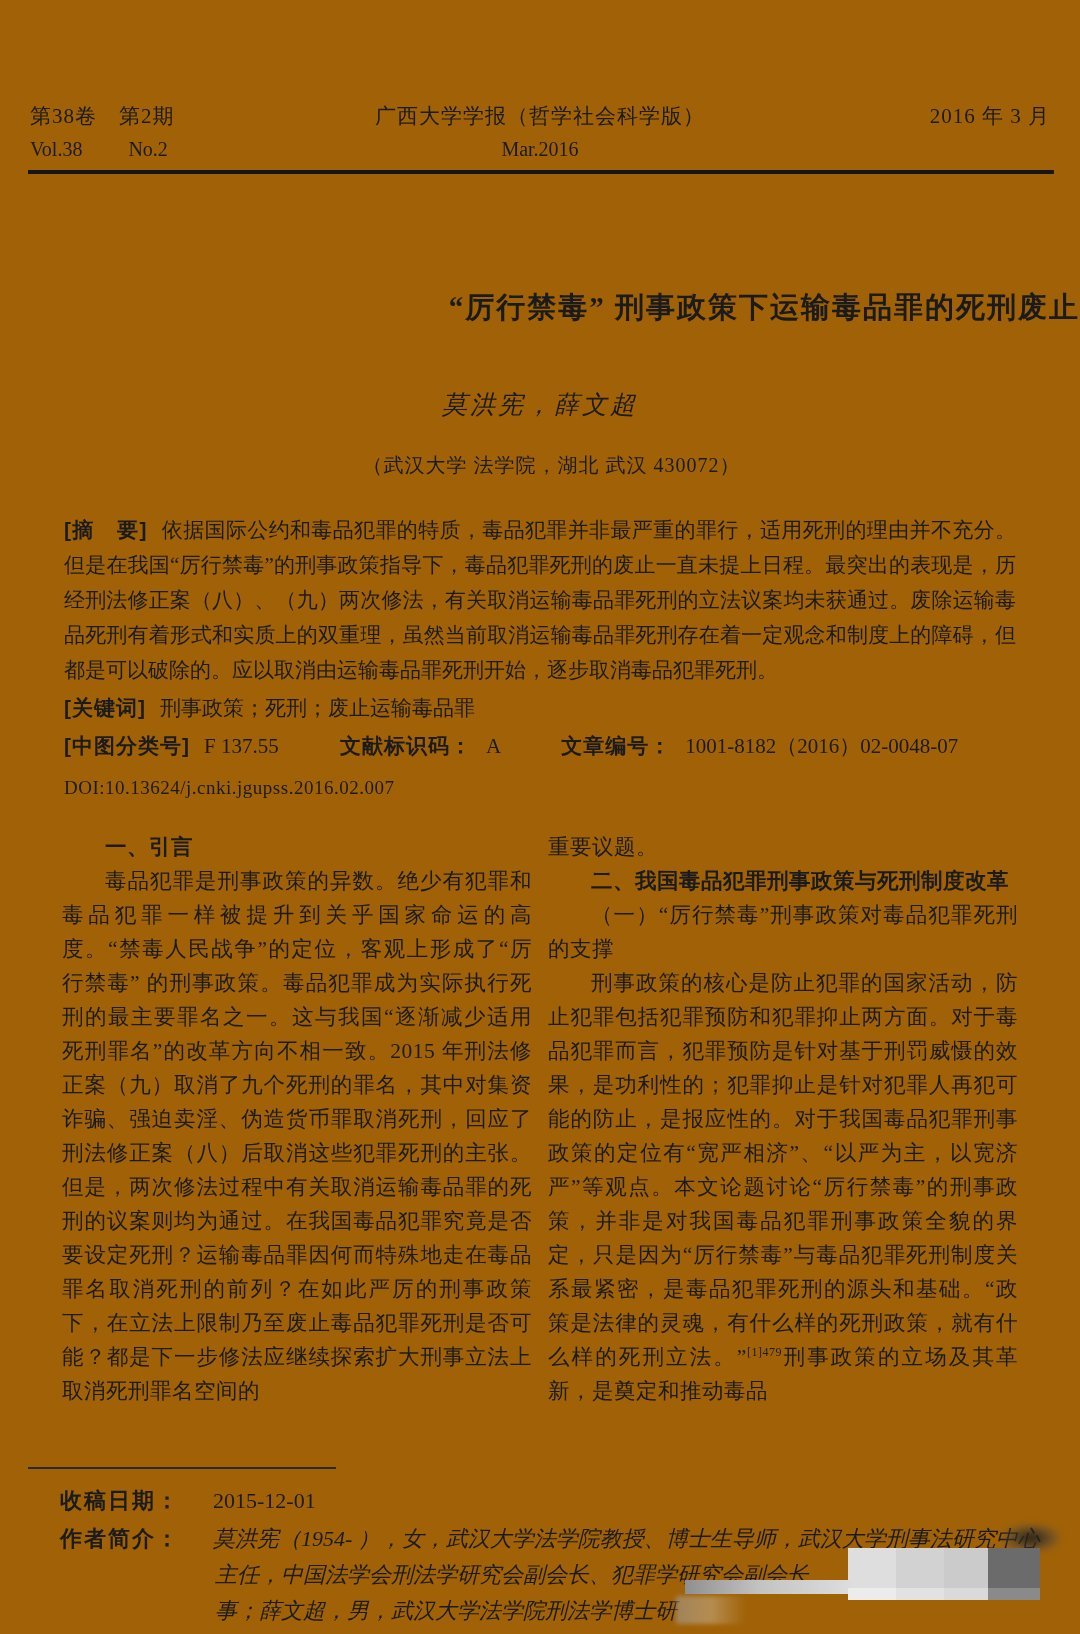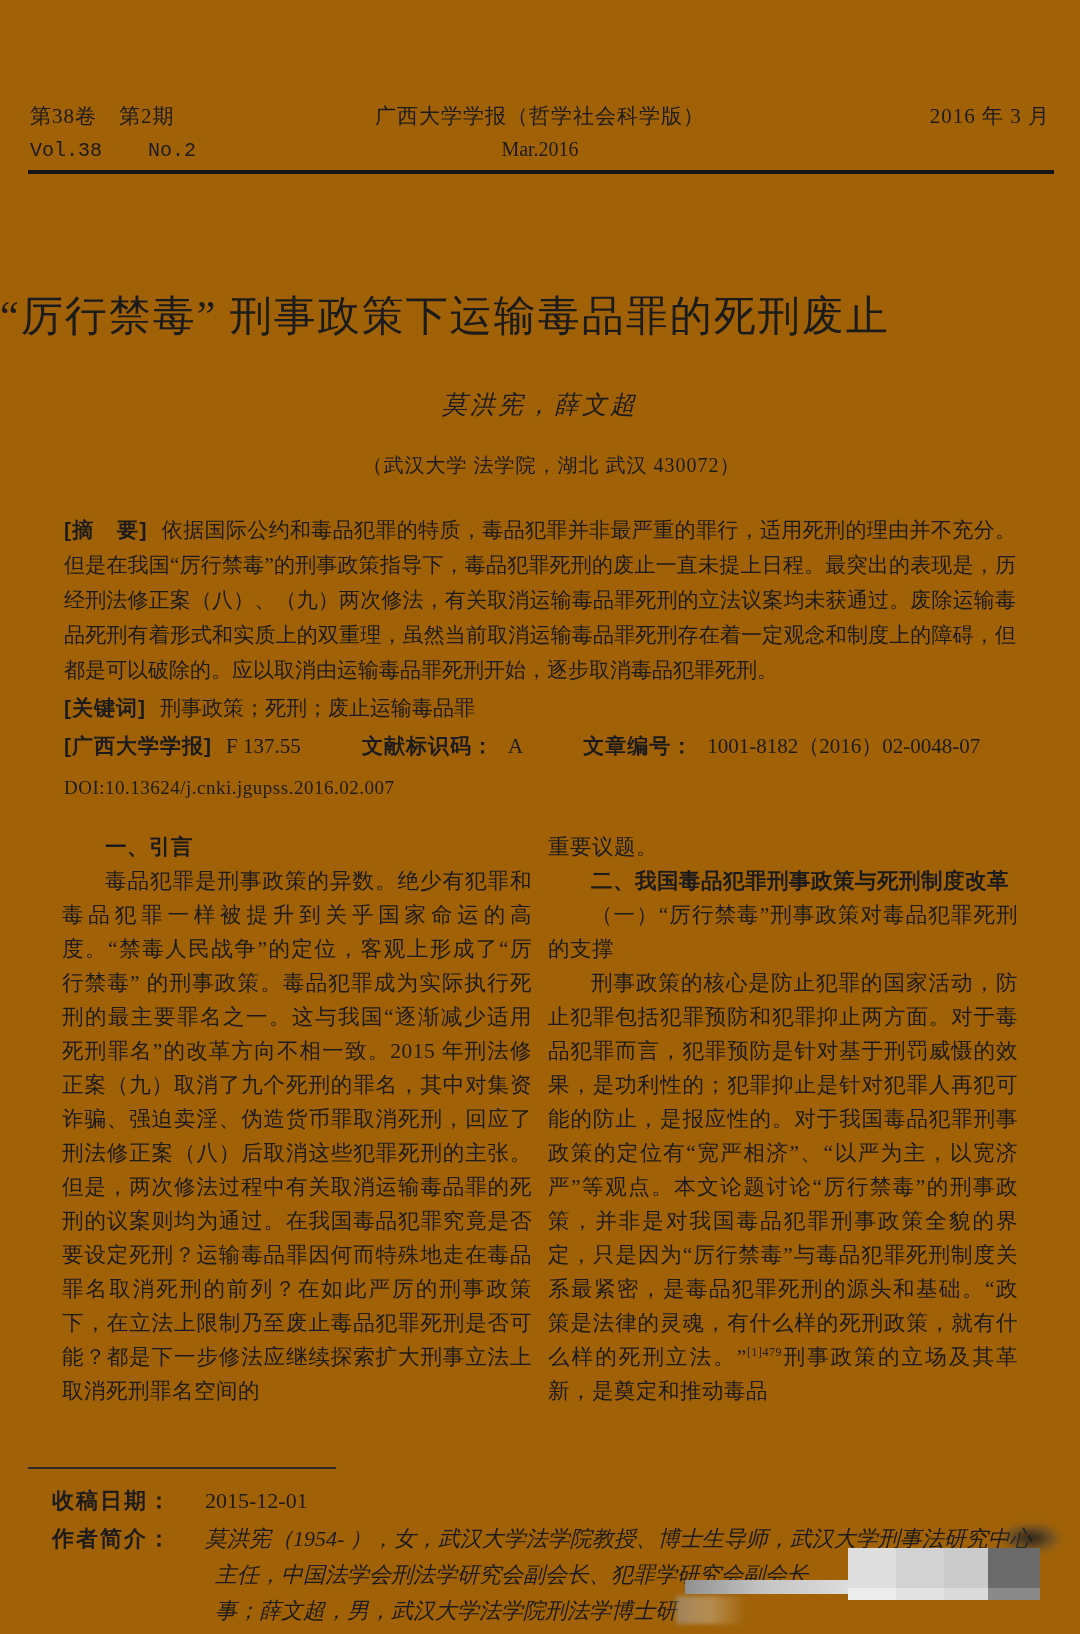--- a/index.html
+++ b/index.html
@@ -11,27 +11,27 @@
   
   .hdr-row{
     position:absolute;left:30px;right:30px;
     display:grid;grid-template-columns:1fr auto 1fr;align-items:baseline;
   }
   .hdr-row .l{justify-self:start;}
   .hdr-row .c{justify-self:center;text-align:center;}
   .hdr-row .r{justify-self:end;}
   .hdr-cn{top:102px;font-size:21px;letter-spacing:1px;}
   .hdr-en{top:138px;font-size:20px;}
-  .hdr-en .l span{margin-right:46px;font-family:Liberation Mono, monospace;}
+  .hdr-en .l span{margin-right:46px;}
   .blurred{filter:blur(3px);opacity:.45;color:#555;}
   .rule{position:absolute;left:28px;right:26px;top:170px;height:4px;background:#161616;}
   
   .title{
-    position:absolute;left:0;right:0;top:288px;text-align:left;
-    font-size:42px;font-weight:400;letter-spacing:2px;
+    position:absolute;left:0;right:0;top:288px;text-align:right;
+    font-size:29px;font-weight:700;letter-spacing:2px;
   }
   .authors{
     position:absolute;left:0;right:0;top:388px;text-align:center;
     font-size:25px;font-style:italic;letter-spacing:3px;
   }
   .affiliation{
     position:absolute;left:0;right:0;top:452px;text-align:center;
     font-size:20px;letter-spacing:1px;padding-left:23px;
   }
   
@@ -60,21 +60,21 @@
   }
   .col p{margin:0;text-indent:2em;}
   .col p.noindent{text-indent:0;}
   .h-cn{
     font-family:"Liberation Sans","DejaVu Sans",sans-serif;
     font-weight:700;font-size:21.5px;
   }
   sup{font-size:12px;line-height:0;}
   
   .footer-rule{position:absolute;left:28px;top:1467px;width:308px;height:2px;background:#2a2a2a;}
-  .f-line{position:absolute;left:52px;right:40px;font-size:22px;line-height:34px;}
+  .f-line{position:absolute;left:60px;right:40px;font-size:22px;line-height:34px;}
   .f-received{top:1484px;}
   .f-lbl{
     font-family:"Liberation Sans","DejaVu Sans",sans-serif;font-weight:700;
     display:inline-block;width:153px;letter-spacing:2px;
   }
   .bio1{top:1522px;font-style:italic;}
   .bio1 .f-lbl{font-style:normal;}
   .bio-cont{left:215px;font-style:italic;}
   .bio2{top:1558px;}
   .bio3{top:1594px;}
@@ -127,21 +127,21 @@
   <div class="affiliation">（武汉大学 法学院，湖北 武汉  430072）</div>
 
   <div class="meta">
     <p>
       <span class="lbl">[摘　要]</span><span class="kai">依据国际公约和毒品犯罪的特质，毒品犯罪并非最严重的罪行，适用死刑的理由并不充分。但是在我国“厉行禁毒”的刑事政策指导下，毒品犯罪死刑的废止一直未提上日程。最突出的表现是，历经刑法修正案（八）、（九）两次修法，有关取消运输毒品罪死刑的立法议案均未获通过。废除运输毒品死刑有着形式和实质上的双重理，虽然当前取消运输毒品罪死刑存在着一定观念和制度上的障碍，但都是可以破除的。应以取消由运输毒品罪死刑开始，逐步取消毒品犯罪死刑。</span>
     </p>
     <p class="kw-line">
       <span class="lbl">[关键词]</span><span class="kai">刑事政策；死刑；废止运输毒品罪</span>
     </p>
     <p class="clc-line">
-      <span class="lbl">[广西大学学报]</span><span>F 137.55</span>
+      <span class="lbl">[中图分类号]</span><span>F 137.55</span>
       <span class="lbl gap">文献标识码：</span><span>A</span>
       <span class="lbl gap">文章编号：</span><span>1001-8182（2016）02-0048-07</span>
     </p>
     <p class="doi">DOI:10.13624/j.cnki.jgupss.2016.02.007</p>
   </div>
 
   <div class="columns">
     <div class="col">
       <p class="h-cn">一、引言</p>
       <p>毒品犯罪是刑事政策的异数。绝少有犯罪和毒品犯罪一样被提升到关乎国家命运的高度。“禁毒人民战争”的定位，客观上形成了“厉行禁毒” 的刑事政策。毒品犯罪成为实际执行死刑的最主要罪名之一。这与我国“逐渐减少适用死刑罪名”的改革方向不相一致。2015 年刑法修正案（九）取消了九个死刑的罪名，其中对集资诈骗、强迫卖淫、伪造货币罪取消死刑，回应了刑法修正案（八）后取消这些犯罪死刑的主张。但是，两次修法过程中有关取消运输毒品罪的死刑的议案则均为通过。在我国毒品犯罪究竟是否要设定死刑？运输毒品罪因何而特殊地走在毒品罪名取消死刑的前列？在如此严厉的刑事政策下，在立法上限制乃至废止毒品犯罪死刑是否可能？都是下一步修法应继续探索扩大刑事立法上取消死刑罪名空间的</p>

